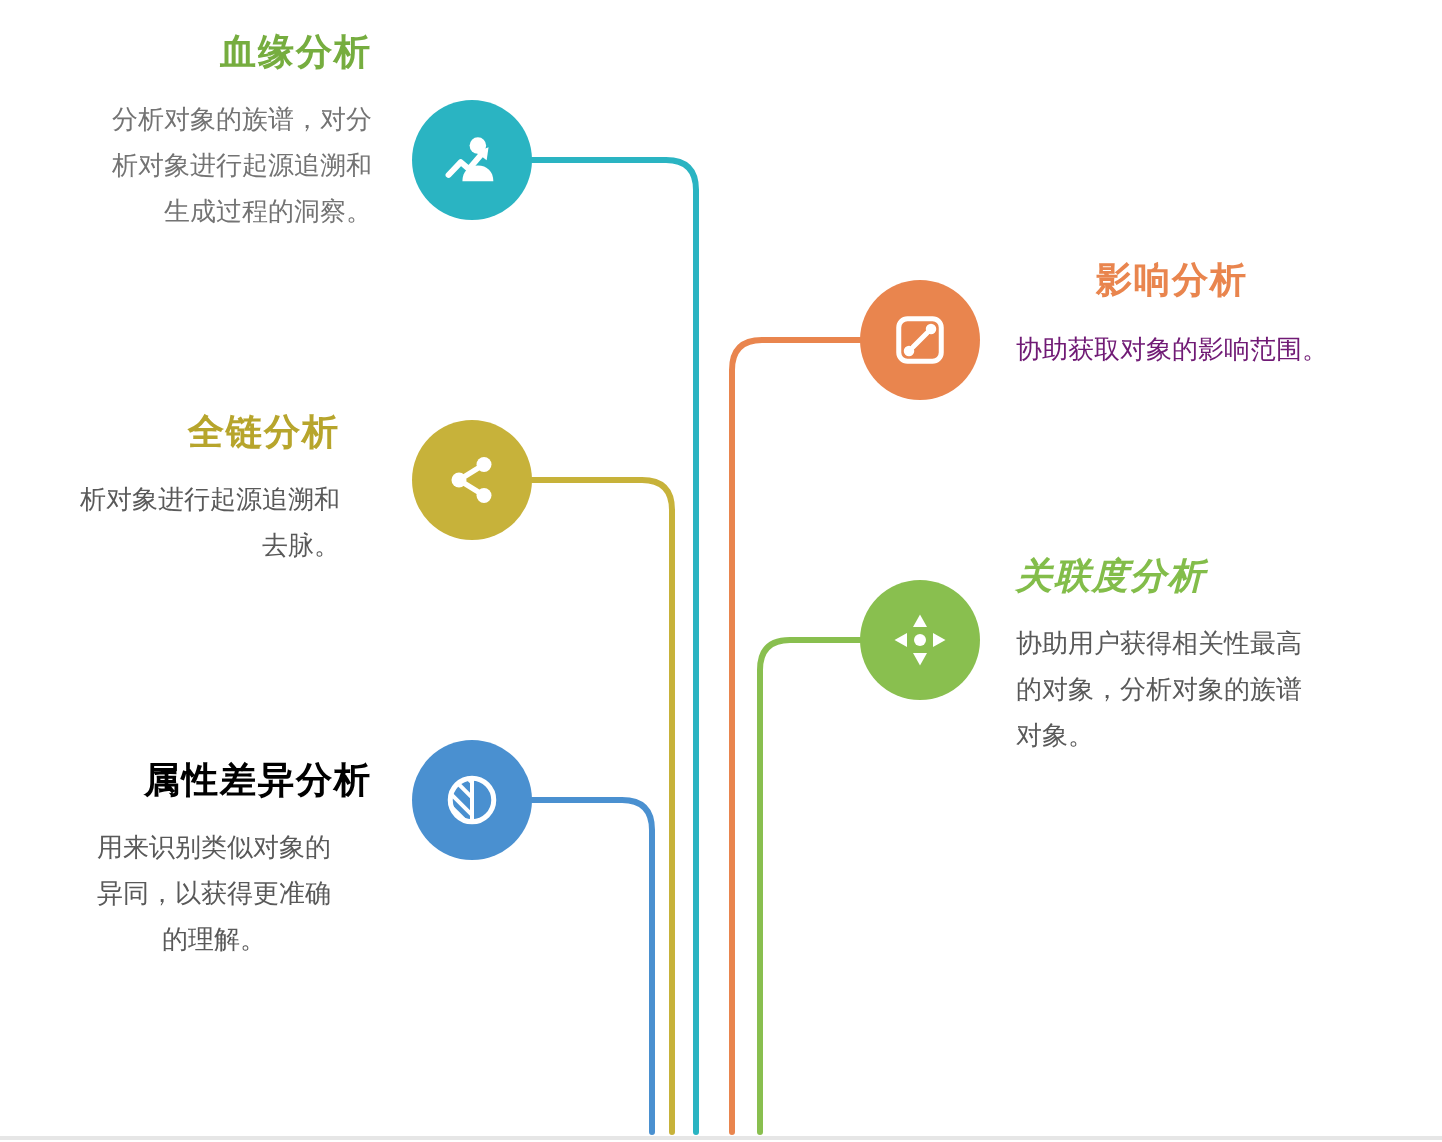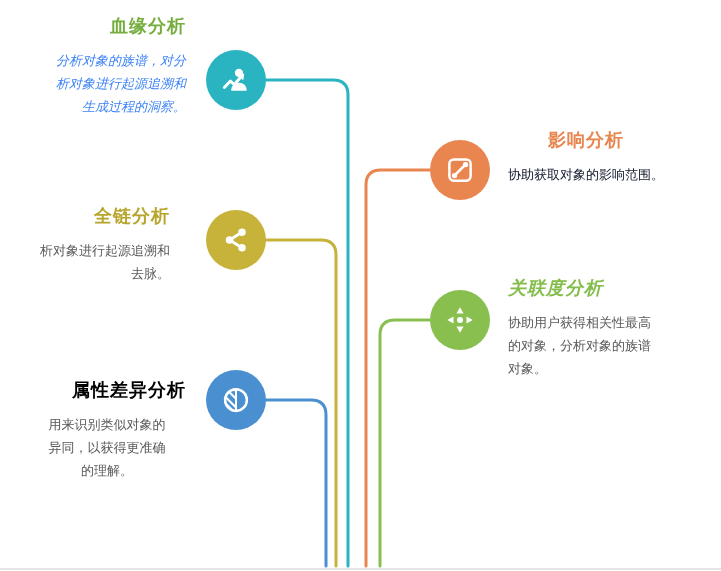--- a/index.html
+++ b/index.html
@@ -34,36 +34,36 @@
   <svg class="connectors" viewBox="0 0 721 571">
     <path d="M266 80 L333 80 Q348 80 348 95 L348 566" fill="none" stroke-width="3" stroke-linecap="round" stroke="#2ab4c2"></path>
     <path d="M430 170 L381 170 Q366 170 366 185 L366 566" fill="none" stroke-width="3" stroke-linecap="round" stroke="#e9854e"></path>
     <path d="M266 240 L321 240 Q336 240 336 255 L336 566" fill="none" stroke-width="3" stroke-linecap="round" stroke="#c7b23a"></path>
     <path d="M430 320 L395 320 Q380 320 380 335 L380 566" fill="none" stroke-width="3" stroke-linecap="round" stroke="#89bf4f"></path>
     <path d="M266 400 L311 400 Q326 400 326 415 L326 566" fill="none" stroke-width="3" stroke-linecap="round" stroke="#4a90d0"></path>
   </svg>
 
   <div class="item-text text-1 align-right">
     <h2 class="title" style="color: rgb(118, 173, 63);">血缘分析</h2>
-    <p class="desc" style="color: #3b82f6; font-style: italic;">分析对象的族谱，对分
+    <p class="desc" style="color: #737373;">分析对象的族谱，对分
 析对象进行起源追溯和
 生成过程的洞察。</p>
   </div>
   <div class="badge badge-1" style="background-color: rgb(42, 180, 194);">
     <svg width="32" height="32" viewBox="0 0 24 24">
       <circle cx="14.2" cy="6.6" r="3.1" fill="#fff"></circle>
       <path d="M8.4 20c0-3.7 2.4-5.9 5.8-5.9s5.8 2.2 5.8 5.9z" fill="#fff"></path>
       <polyline points="3.2,17.6 7.8,12.8 10.8,15.4 15.6,9.8" fill="none" stroke="#fff" stroke-width="2.2" stroke-linecap="round" stroke-linejoin="round"></polyline>
       <path d="M18.2 7.2 L17.5 12.1 L13.5 9.1 Z" fill="#fff"></path>
     </svg>
   </div>
 
   <div class="item-text text-2 align-left">
     <h2 class="title" style="color: rgb(233, 133, 78); margin-left: 40px;">影响分析</h2>
-    <p class="desc" style="color: #0f172a; font-family: Liberation Serif, serif;">协助获取对象的影响范围。</p>
+    <p class="desc" style="color: #701a75; font-family: Liberation Serif, serif;">协助获取对象的影响范围。</p>
   </div>
   <div class="badge badge-2" style="background-color: rgb(233, 133, 78);">
     <svg width="30" height="30" viewBox="0 0 24 24">
       <rect x="3.5" y="3.5" width="17" height="17" rx="3.5" fill="none" stroke="#fff" stroke-width="2"></rect>
       <circle cx="7.6" cy="16.4" r="2.1" fill="#fff"></circle>
       <circle cx="16.4" cy="7.6" r="2.1" fill="#fff"></circle>
       <line x1="9.2" y1="14.8" x2="14.8" y2="9.2" stroke="#fff" stroke-width="2" stroke-linecap="round"></line>
     </svg>
   </div>
 

